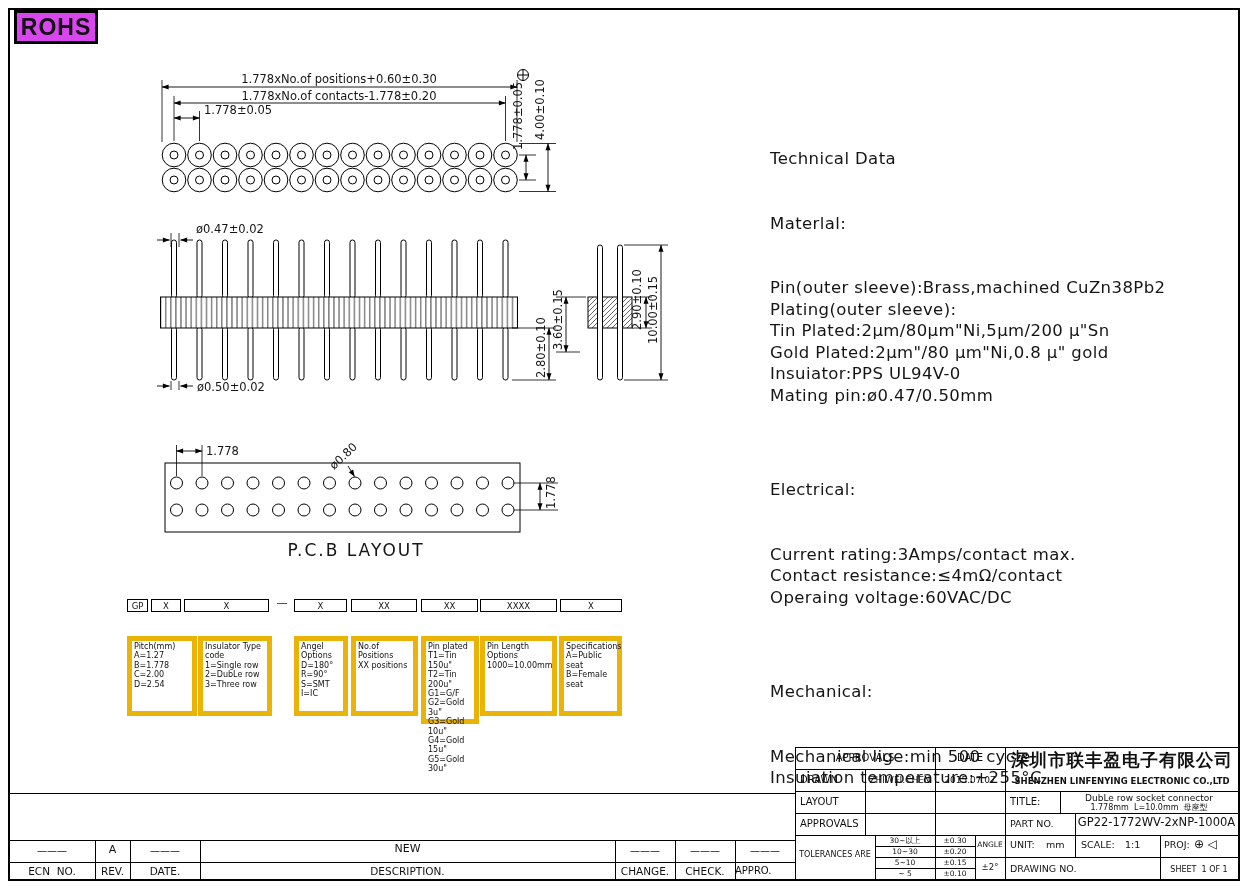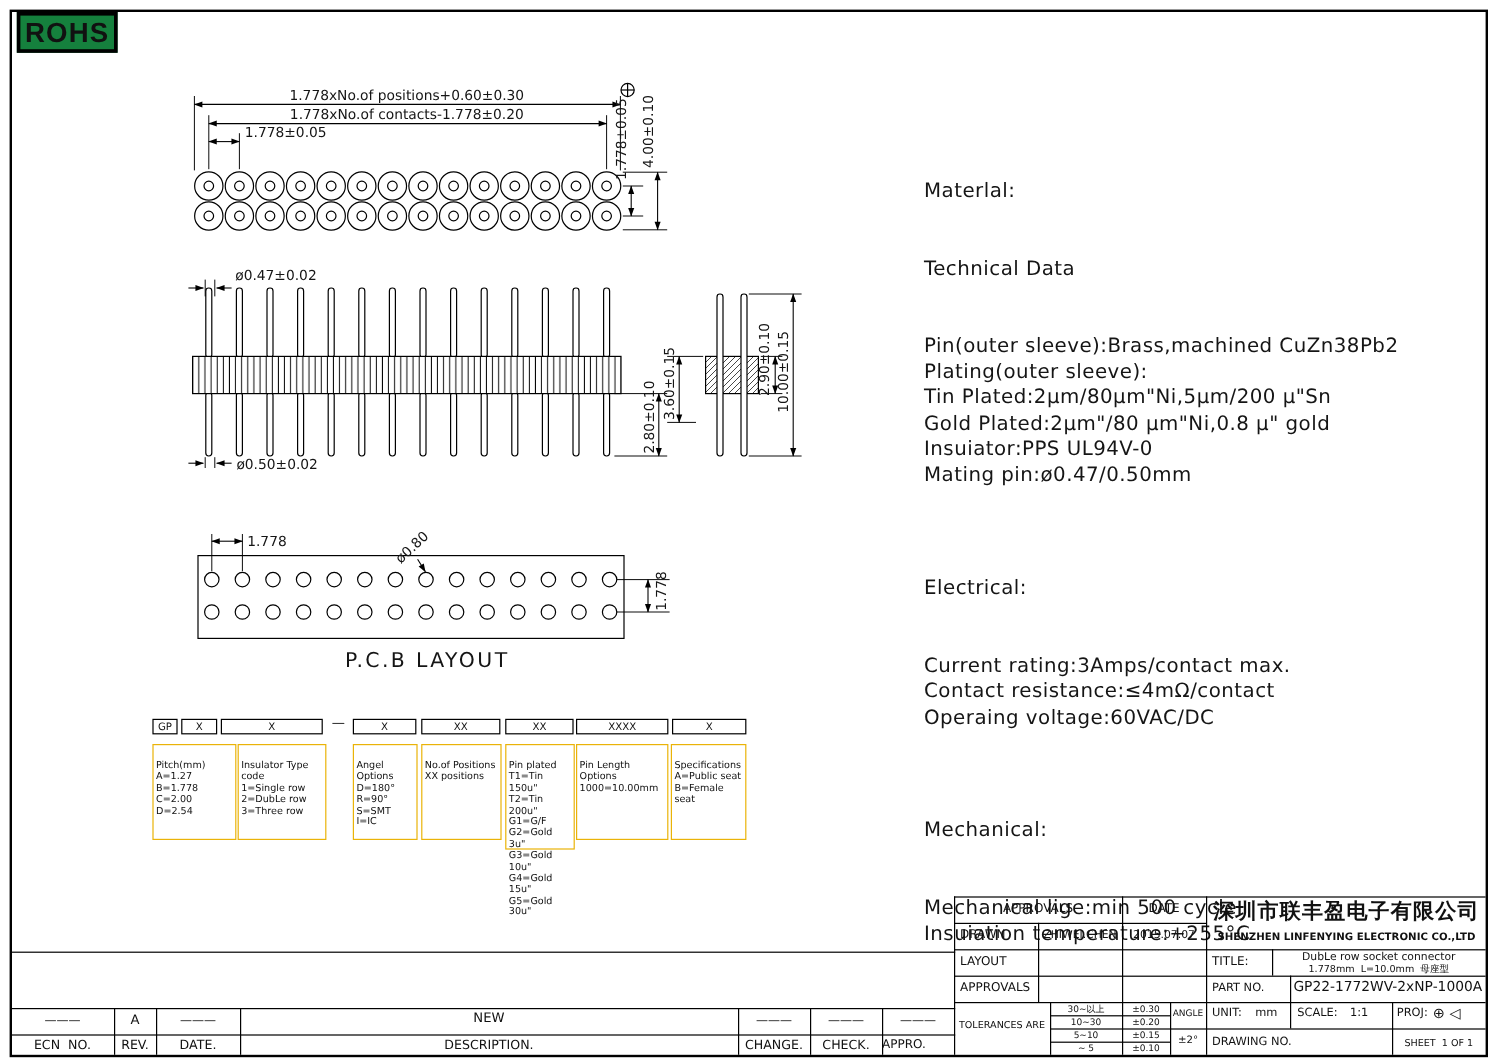--- a/index.html
+++ b/index.html
@@ -1,36 +1,36 @@
 <!DOCTYPE html>
 <html><head>
 <meta charset="utf-8">
 <style>
   *{box-sizing:border-box;margin:0;padding:0}
   body{background:#fff}
   .page{position:relative;width:1247px;height:887px;background:#fff;overflow:hidden;
         font-family:"DejaVu Sans","Liberation Sans",sans-serif;color:#111}
   .frame{position:absolute;left:8px;top:8px;width:1232px;height:873px;border:2px solid #000}
-  .rohs{position:absolute;left:14px;top:10px;width:84px;height:34px;border:3px solid #000;background:#15803d;
+  .rohs{position:absolute;left:14px;top:10px;width:84px;height:34px;border:3px solid #000;background:#d946ef;
         display:flex;align-items:center;justify-content:center;font-size:23px;font-weight:bold;
         letter-spacing:1px;font-family:"Liberation Sans",sans-serif}
   svg.draw{position:absolute;left:0;top:0}
   svg.draw text{font-size:11.5px;fill:#151515;font-family:"DejaVu Sans",sans-serif}
   svg.draw text.cap{font-size:17px;letter-spacing:2px}
   .dl{stroke:#000;stroke-width:.9;fill:none}
   .xl{stroke:#000;stroke-width:.8;fill:none}
   #front-circles circle,#pcb-holes circle{fill:none;stroke:#000;stroke-width:1}
   #side-pins-top rect,#side-pins-bottom rect,#detail-pins rect{fill:#fff;stroke:#000;stroke-width:1}
   .tech{position:absolute;left:770px;top:105px;font-size:16.5px;line-height:21.5px;
         letter-spacing:.4px;color:#151515;white-space:pre}
   .tech div{white-space:pre}
   .tsec{margin-top:30px}
   .ord-box{position:absolute;top:599px;height:13px;border:1px solid #000;display:flex;align-items:center;
            justify-content:center;font-size:8.5px}
-  .ord-col{position:absolute;top:620px;border:1px solid #eab308;font-size:8px;line-height:9.4px;padding:12px 2px}
+  .ord-col{position:absolute;top:636px;border:5px solid #eab308;font-size:8px;line-height:9.4px;padding:1px 2px}
   .lbl{position:absolute;white-space:pre;line-height:1.15}
   .hline,.vline{position:absolute;background:#000}
   .hline{height:1px}.vline{width:1px}
   .b{font-weight:bold}
 </style>
 </head>
 <body>
 
 <div class="page">
   <div class="frame"></div>
@@ -249,22 +249,22 @@
       <line class="dl" x1="348" y1="466" x2="354.5" y2="476.5" marker-end="url(#arr)"></line>
       <line class="xl" x1="514" y1="483" x2="558" y2="483"></line>
       <line class="xl" x1="514" y1="510" x2="558" y2="510"></line>
       <line class="dl" x1="540" y1="483" x2="540" y2="510" marker-start="url(#arr)" marker-end="url(#arr)"></line>
       <text transform="translate(555 509) rotate(-90)">1.778</text>
       <text x="356" y="556" text-anchor="middle" class="cap">P.C.B LAYOUT</text>
     </g>
   </svg>
 
   <div class="tech">
+    <div>Technical Data</div>
     <div>Materlal:</div>
-    <div>Technical Data</div>
     <div><div>Pin(outer sleeve):Brass,machined CuZn38Pb2</div><div>Plating(outer sleeve):</div><div>Tin Plated:2μm/80μm"Ni,5μm/200 μ"Sn</div><div>Gold Plated:2μm"/80 μm"Ni,0.8 μ" gold</div><div>Insuiator:PPS UL94V-0</div><div>Mating pin:ø0.47/0.50mm</div></div>
     <div class="tsec">Electrical:</div>
     <div><div>Current rating:3Amps/contact max.</div><div>Contact resistance:≤4mΩ/contact</div><div>Operaing voltage:60VAC/DC</div></div>
     <div class="tsec">Mechanical:</div>
     <div><div>Mechanical lige:min 500 cycle</div><div>Insuiation temperature:+255°C</div></div>
   </div>
 
   <div>
     <div class="ord-box" style="left:127px;width:21px">
         <span>GP</span>

